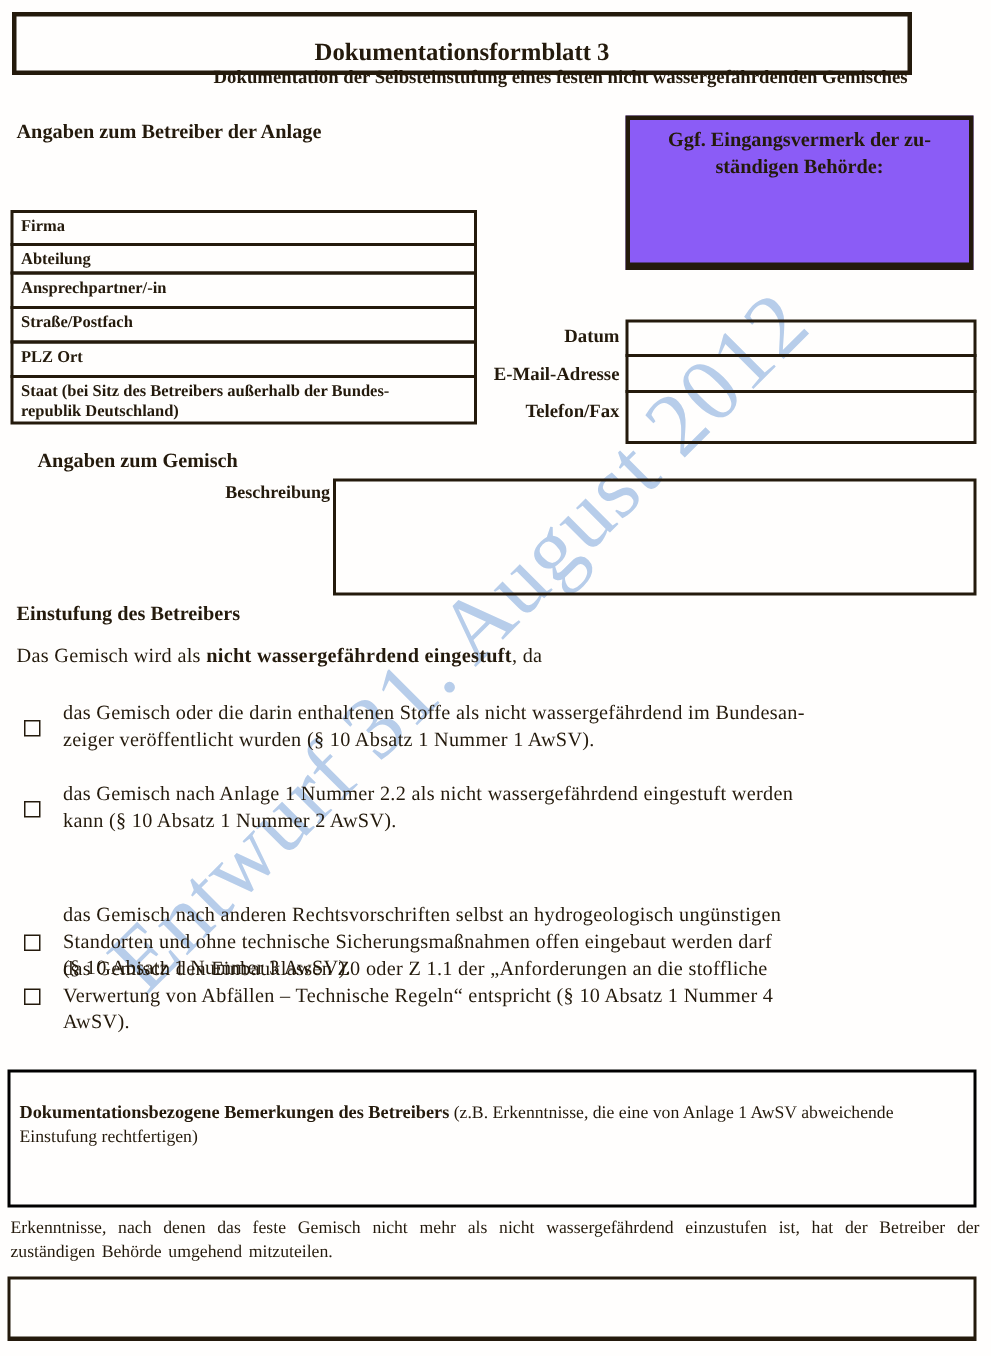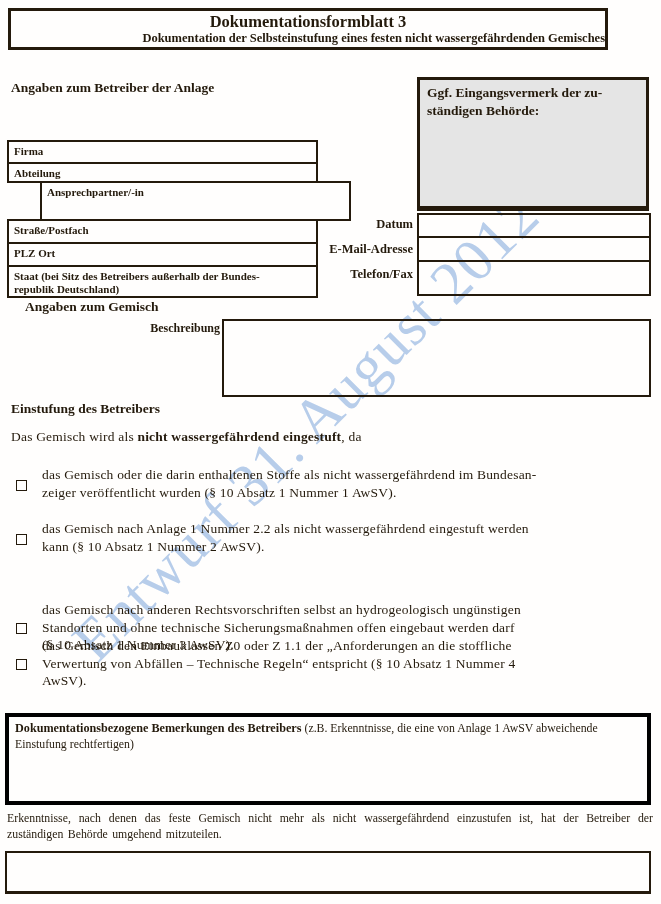--- a/index.html
+++ b/index.html
@@ -13,31 +13,31 @@
 
   .watermark{
     position:absolute;left:306px;top:428px;z-index:0;
     transform:translate(-50%,-50%) rotate(-45deg);
     font-size:60px;letter-spacing:1px;color:#b7cdea;white-space:nowrap;
     font-family:"Liberation Serif","DejaVu Serif",serif;
   }
 
   .title-box{
     left:8px;top:8px;width:600px;height:42px;border:3px solid #241a0c;
-    text-align:center;padding-top:1px;
+    text-align:center;padding-top:14px;
   }
   .title-main{font-size:16.5px;font-weight:bold;line-height:19px;}
   .title-sub{font-size:12.5px;font-weight:bold;line-height:15px;text-align:right;}
 
   .section-heading{font-weight:bold;font-size:13.5px;}
 
   .receipt-box{
-    left:417px;top:77px;width:232px;height:134px;background:#e5e5e5;
+    left:417px;top:77px;width:232px;height:103px;background:#8b5cf6;
     border:3px solid #241a0c;border-bottom-width:5px;
-    padding:4px 7px;font-weight:bold;font-size:13.5px;line-height:18px;
+    padding:4px 7px;font-weight:bold;font-size:13.5px;line-height:18px;text-align:center;
   }
 
   .company-table{left:7px;top:140px;width:311px;}
   .company-row{
     border:2px solid #241a0c;margin-top:-2px;width:311px;
     padding:3px 4px 0 5px;font-weight:bold;font-size:11px;line-height:13px;
     background:transparent;
   }
   .company-row:first-child{margin-top:0;}
 
@@ -57,22 +57,22 @@
   .check-item{left:16px;width:620px;display:flex;align-items:center;}
   .checkbox{
     width:11px;height:11px;border:1.6px solid #241a0c;flex:0 0 11px;
     margin-top:3px;background:transparent;
   }
   .check-text{
     margin-left:15px;font-size:13.5px;line-height:17.5px;letter-spacing:0.2px;width:585px;
   }
 
   .remarks-box{
-    left:5px;top:713px;width:646px;height:92px;border:4px solid #000000;
-    padding:3px 6px;font-size:11.8px;line-height:16px;background:transparent;
+    left:5px;top:713px;width:646px;height:92px;border:2px solid #000000;
+    padding:18px 6px;font-size:11.8px;line-height:16px;background:transparent;
   }
   .remarks-box b{font-size:12.2px;}
 
   .notice{
     left:7px;top:810px;width:646px;font-size:11.8px;line-height:16px;
     text-align:justify;word-spacing:1.5px;
   }
 
   .bottom-box{
     left:5px;top:851px;width:646px;height:43px;
@@ -98,21 +98,21 @@
 ständigen Behörde:</span>
   </div>
 
   <div class="abs company-table">
     <div class="company-row" style="height:24px;">
       <span data-bind-lines="operator.rows.0.label_lines">Firma</span>
     </div>
     <div class="company-row" style="height:21px;">
       <span data-bind-lines="operator.rows.1.label_lines">Abteilung</span>
     </div>
-    <div class="company-row" style="height:40px;margin-left:33px;">
+    <div class="company-row" style="height:25px;">
       <span data-bind-lines="operator.rows.2.label_lines">Ansprechpartner/-in</span>
     </div>
     <div class="company-row" style="height:25px;">
       <span data-bind-lines="operator.rows.3.label_lines">Straße/Postfach</span>
     </div>
     <div class="company-row" style="height:25px;">
       <span data-bind-lines="operator.rows.4.label_lines">PLZ Ort</span>
     </div>
     <div class="company-row" style="height:33px;">
       <span data-bind-lines="operator.rows.5.label_lines">Staat (bei Sitz des Betreibers außerhalb der Bundes-

